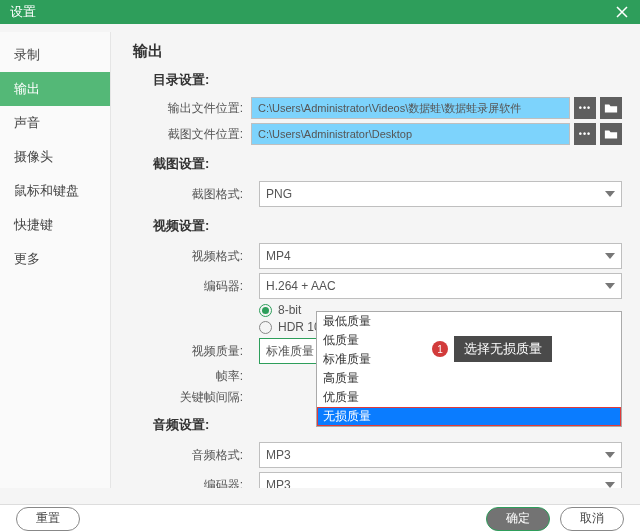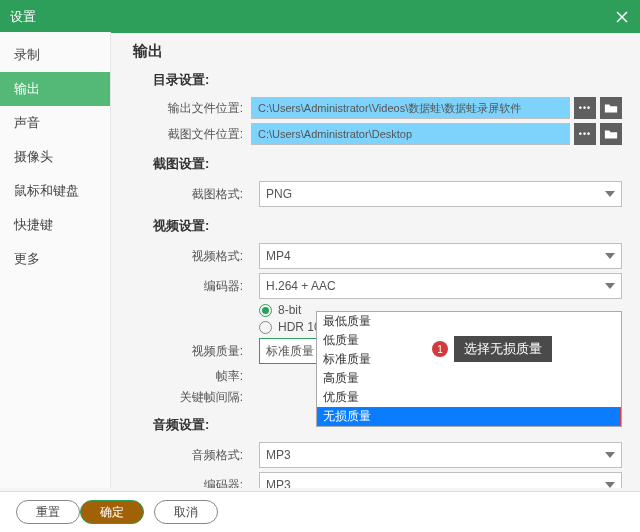--- a/index.html
+++ b/index.html
@@ -1,18 +1,18 @@
 <!DOCTYPE html>
 <html><head>
 <meta charset="utf-8">
 <style>
 * { box-sizing: border-box; margin: 0; padding: 0; font-family: "Microsoft YaHei", "PingFang SC", sans-serif; }
 html, body { width: 640px; height: 532px; overflow: hidden; background: #f5f5f5; }
 
-.titlebar { height: 33px; background: #2e9e5b; color: #fff; display: flex; align-items: center; padding: 0 10px; justify-content: space-between; }
+.titlebar { height: 24px; background: #2e9e5b; color: #fff; display: flex; align-items: center; padding: 0 10px; justify-content: space-between; }
 .titlebar .t { font-size: 13px; }
 .titlebar .x { width: 16px; height: 16px; cursor: pointer; }
 
 .body { display: flex; position: absolute; top: 32px; bottom: 44px; left: 0; right: 0; }
 
 .sidebar { width: 111px; background: #fafafa; border-right: 1px solid #e5e5e5; padding-top: 6px; }
 .sidebar .item { padding: 8px 14px; font-size: 13px; color: #444; cursor: pointer; }
 .sidebar .item.active { background: #54b877; color: #fff; }
 
 .main { flex: 1; padding: 10px 18px 10px 22px; overflow: hidden; position: relative; }
@@ -39,23 +39,23 @@
 .radio.checked::after { content: ""; width: 7px; height: 7px; border-radius: 50%; background: #2e9e5b; }
 
 .dropdown { position: absolute; left: 316px; right: 18px; top: 311px; border: 1px solid #aaa; background: #fff; z-index: 10; }
 .dropdown .opt { font-size: 12px; color: #333; padding: 1px 6px; cursor: pointer; }
 .dropdown .opt.sel { background: #0a7cff; color: #fff; outline: 1px solid #e03a3a; outline-offset: -1px; }
 
 .callout { position: absolute; left: 432px; top: 336px; z-index: 11; display: flex; align-items: center; }
 .callout .num { width: 16px; height: 16px; border-radius: 50%; background: #d23b3b; color: #fff; font-size: 10px; display: flex; align-items: center; justify-content: center; margin-right: 6px; }
 .callout .bubble { background: #4a4a4a; color: #fff; font-size: 13px; padding: 4px 10px; }
 
-.footer { position: absolute; bottom: 0; left: 0; right: 0; height: 41px; border-top: 1px solid #ddd; background: #fff; display: flex; align-items: center; padding: 0 16px; }
+.footer { position: absolute; bottom: 0; left: 0; right: 0; height: 28px; border-top: 1px solid #ddd; background: #fff; display: flex; align-items: center; justify-content: space-between; padding: 0 16px; }
 .btn { min-width: 64px; height: 24px; border-radius: 12px; font-size: 12px; display: flex; align-items: center; justify-content: center; cursor: pointer; border: 1px solid #888; background: #fff; color: #444; }
-.btn.primary { background: #a16207; border-color: #2e9e5b; color: #fff; }
+.btn.primary { background: #737373; border-color: #2e9e5b; color: #fff; }
 .footer .right { display: flex; gap: 10px; }
 
 svg { display: block; }
 </style>
 </head>
 <body>
 
 <div class="titlebar">
   <span class="t">设置</span>
   <span class="x">

